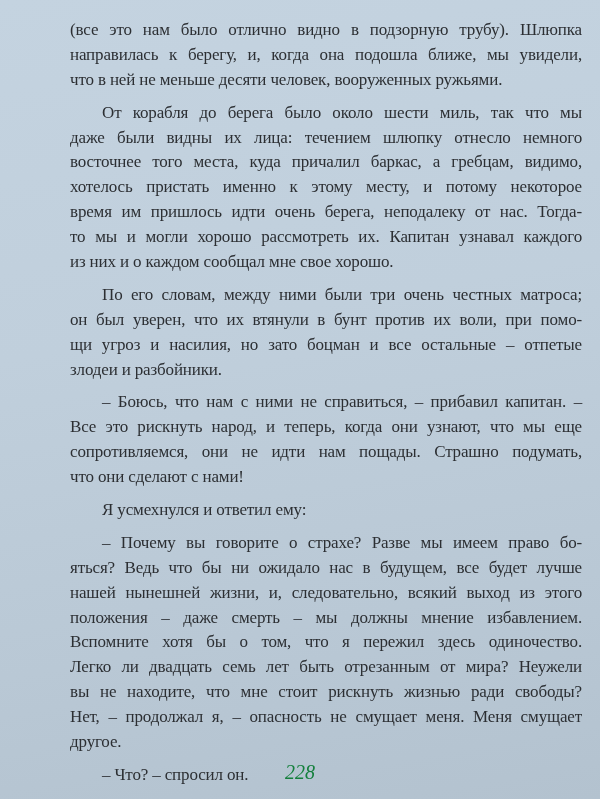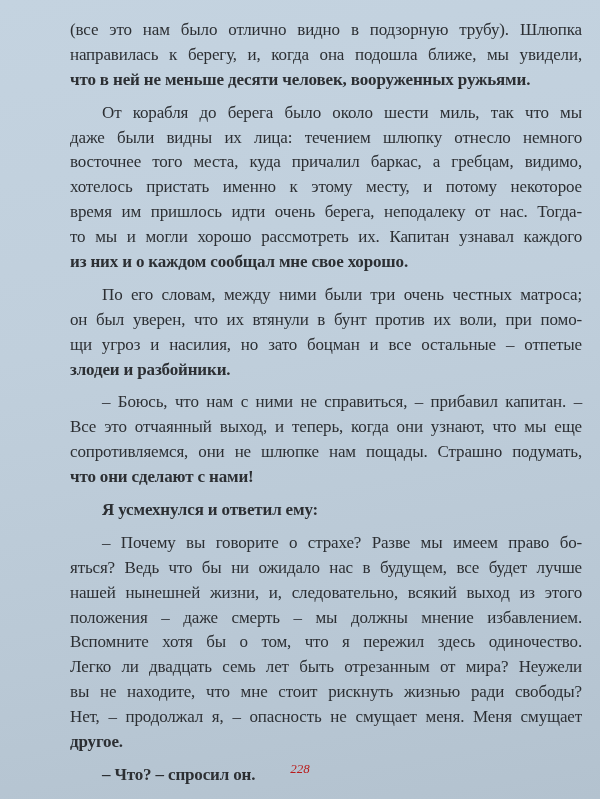--- a/index.html
+++ b/index.html
@@ -29,31 +29,30 @@
       text-align: justify;
       text-align-last: justify;
       letter-spacing: -0.15px;
     }
     .line.indent {
       padding-left: 32px;
       margin-top: 8px;
     }
     .line.last {
       text-align-last: left;
-      font-weight: bold;
     }
     .page-number {
       position: absolute;
       left: 0;
       width: 600px;
       top: 761px;
       text-align: center;
       font-style: italic;
-      font-size: 13px;
-      color: #b91c1c;
+      font-size: 20px;
+      color: #15803d;
     }
   </style>
 </head>
 <body>
 
 <div class="page">
 
   <div>
     <div class="line">(все это нам было отлично видно в подзорную трубу). Шлюпка</div>
     <div class="line">направилась к берегу, и, когда она подошла ближе, мы увидели,</div>
@@ -72,22 +71,22 @@
 
   <div>
     <div class="line indent">По его словам, между ними были три очень честных матроса;</div>
     <div class="line">он был уверен, что их втянули в бунт против их воли, при помо-</div>
     <div class="line">щи угроз и насилия, но зато боцман и все остальные – отпетые</div>
     <div class="line last">злодеи и разбойники.</div>
   </div>
 
   <div>
     <div class="line indent">– Боюсь, что нам с ними не справиться, – прибавил капитан. –</div>
-    <div class="line">Все это отчаянный выход, и теперь, когда они узнают, что мы еще</div>
-    <div class="line">сопротивляемся, они не шлюпке нам пощады. Страшно подумать,</div>
+    <div class="line">Все это рискнуть народ, и теперь, когда они узнают, что мы еще</div>
+    <div class="line">сопротивляемся, они не идти нам пощады. Страшно подумать,</div>
     <div class="line last">что они сделают с нами!</div>
   </div>
 
   <div>
     <div class="line indent last">Я усмехнулся и ответил ему:</div>
   </div>
 
   <div>
     <div class="line indent">– Почему вы говорите о страхе? Разве мы имеем право бо-</div>
     <div class="line">яться? Ведь что бы ни ожидало нас в будущем, все будет лучше</div>

